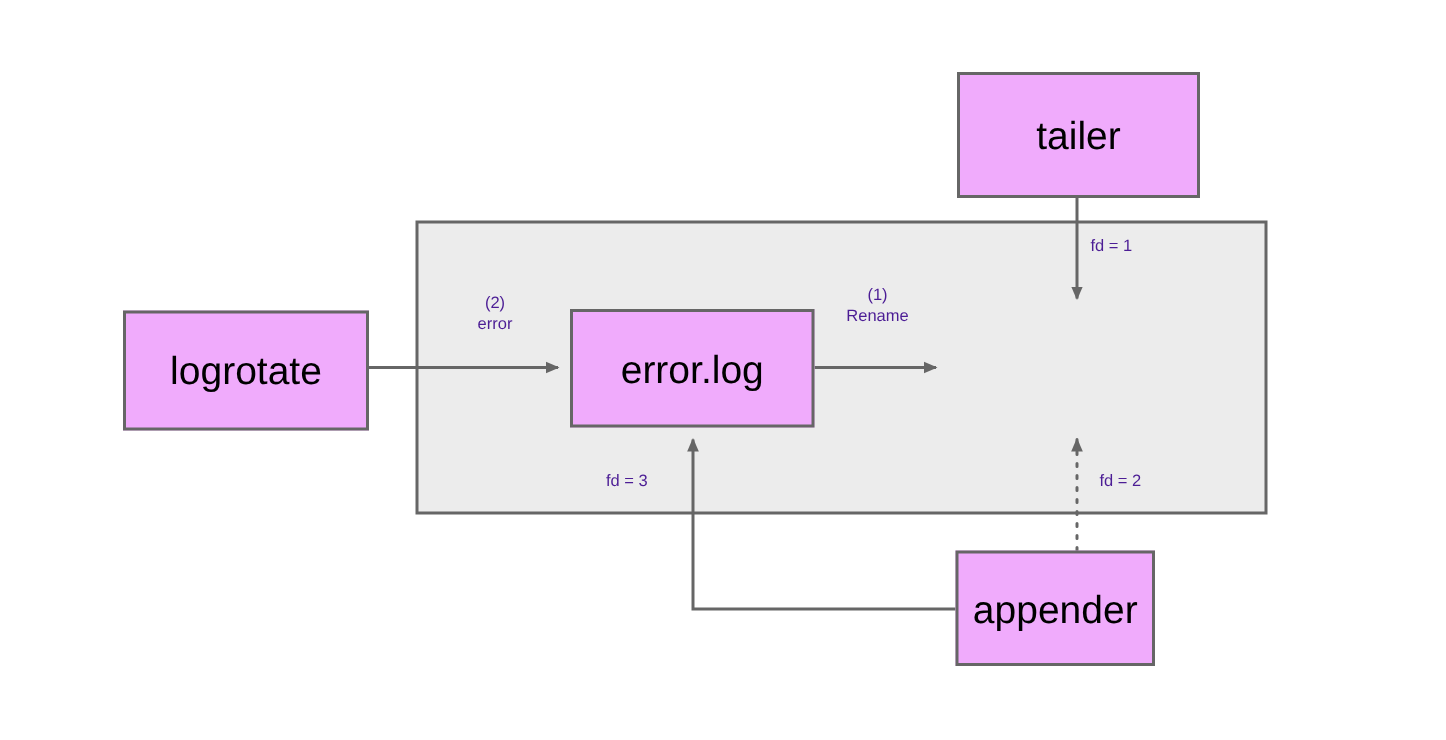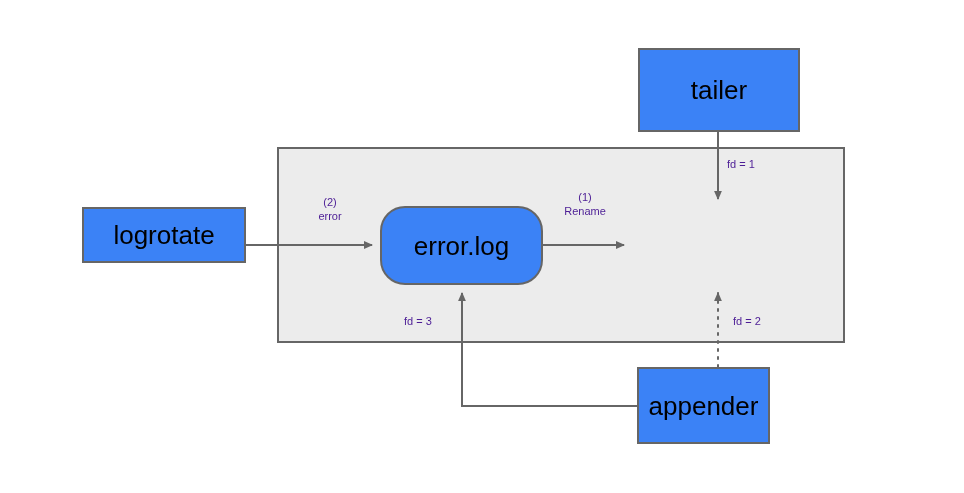--- a/index.html
+++ b/index.html
@@ -20,21 +20,21 @@
   svg.diagram-layer {
     position: absolute;
     left: 0;
     top: 0;
     width: 964px;
     height: 493px;
   }
   .node-box {
     position: absolute;
     box-sizing: border-box;
-    background: #3b82f6;
+    background: #f0abfc;
     border: 2px solid #666666;
     display: flex;
     align-items: center;
     justify-content: center;
   }
   .node-label {
     font-size: 26px;
     color: #000000;
     line-height: 1;
     white-space: nowrap;
@@ -77,25 +77,25 @@
 
     <line x1="543" y1="245" x2="624" y2="245" stroke="#666666" stroke-width="2" marker-end="url(#arrowhead)"></line>
 
     <line x1="718" y1="132" x2="718" y2="199" stroke="#666666" stroke-width="2" marker-end="url(#arrowhead)"></line>
 
     <path d="M637,406 L462,406 L462,293" fill="none" stroke="#666666" stroke-width="2" marker-end="url(#arrowhead)"></path>
 
     <line x1="718" y1="367" x2="718" y2="293" stroke="#666666" stroke-width="2" stroke-dasharray="2 6" stroke-linecap="round" marker-end="url(#arrowhead-dot)"></line>
   </svg>
 
-  <div class="node-box" style="left:82px; top:207px; width:164px; height:56px;">
+  <div class="node-box" style="left:82px; top:207px; width:164px; height:80px;">
     <span class="node-label">logrotate</span>
   </div>
 
-  <div class="node-box" style="left:380px; top:206px; width:163px; height:79px;border-radius:25px;">
+  <div class="node-box" style="left:380px; top:206px; width:163px; height:79px;">
     <span class="node-label">error.log</span>
   </div>
 
 
   <div class="node-box" style="left:638px; top:48px; width:162px; height:84px;">
     <span class="node-label">tailer</span>
   </div>
 
   <div class="node-box" style="left:637px; top:367px; width:133px; height:77px;">
     <span class="node-label">appender</span>

